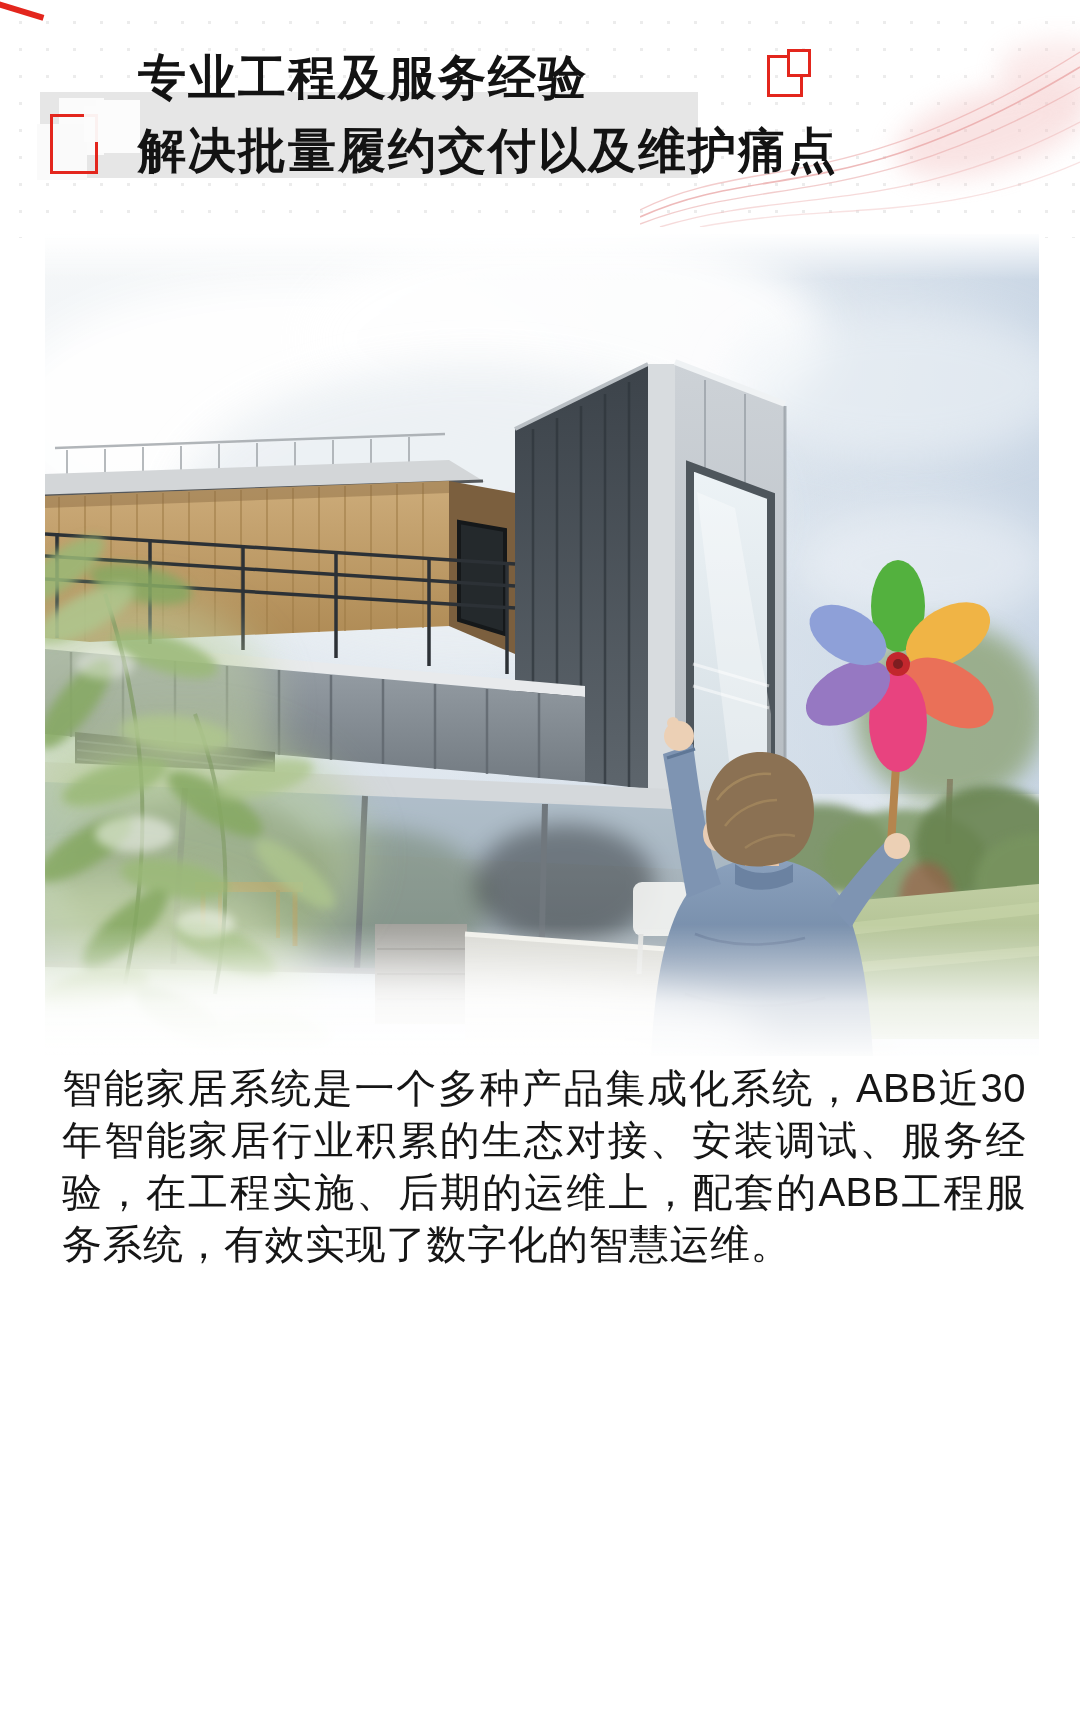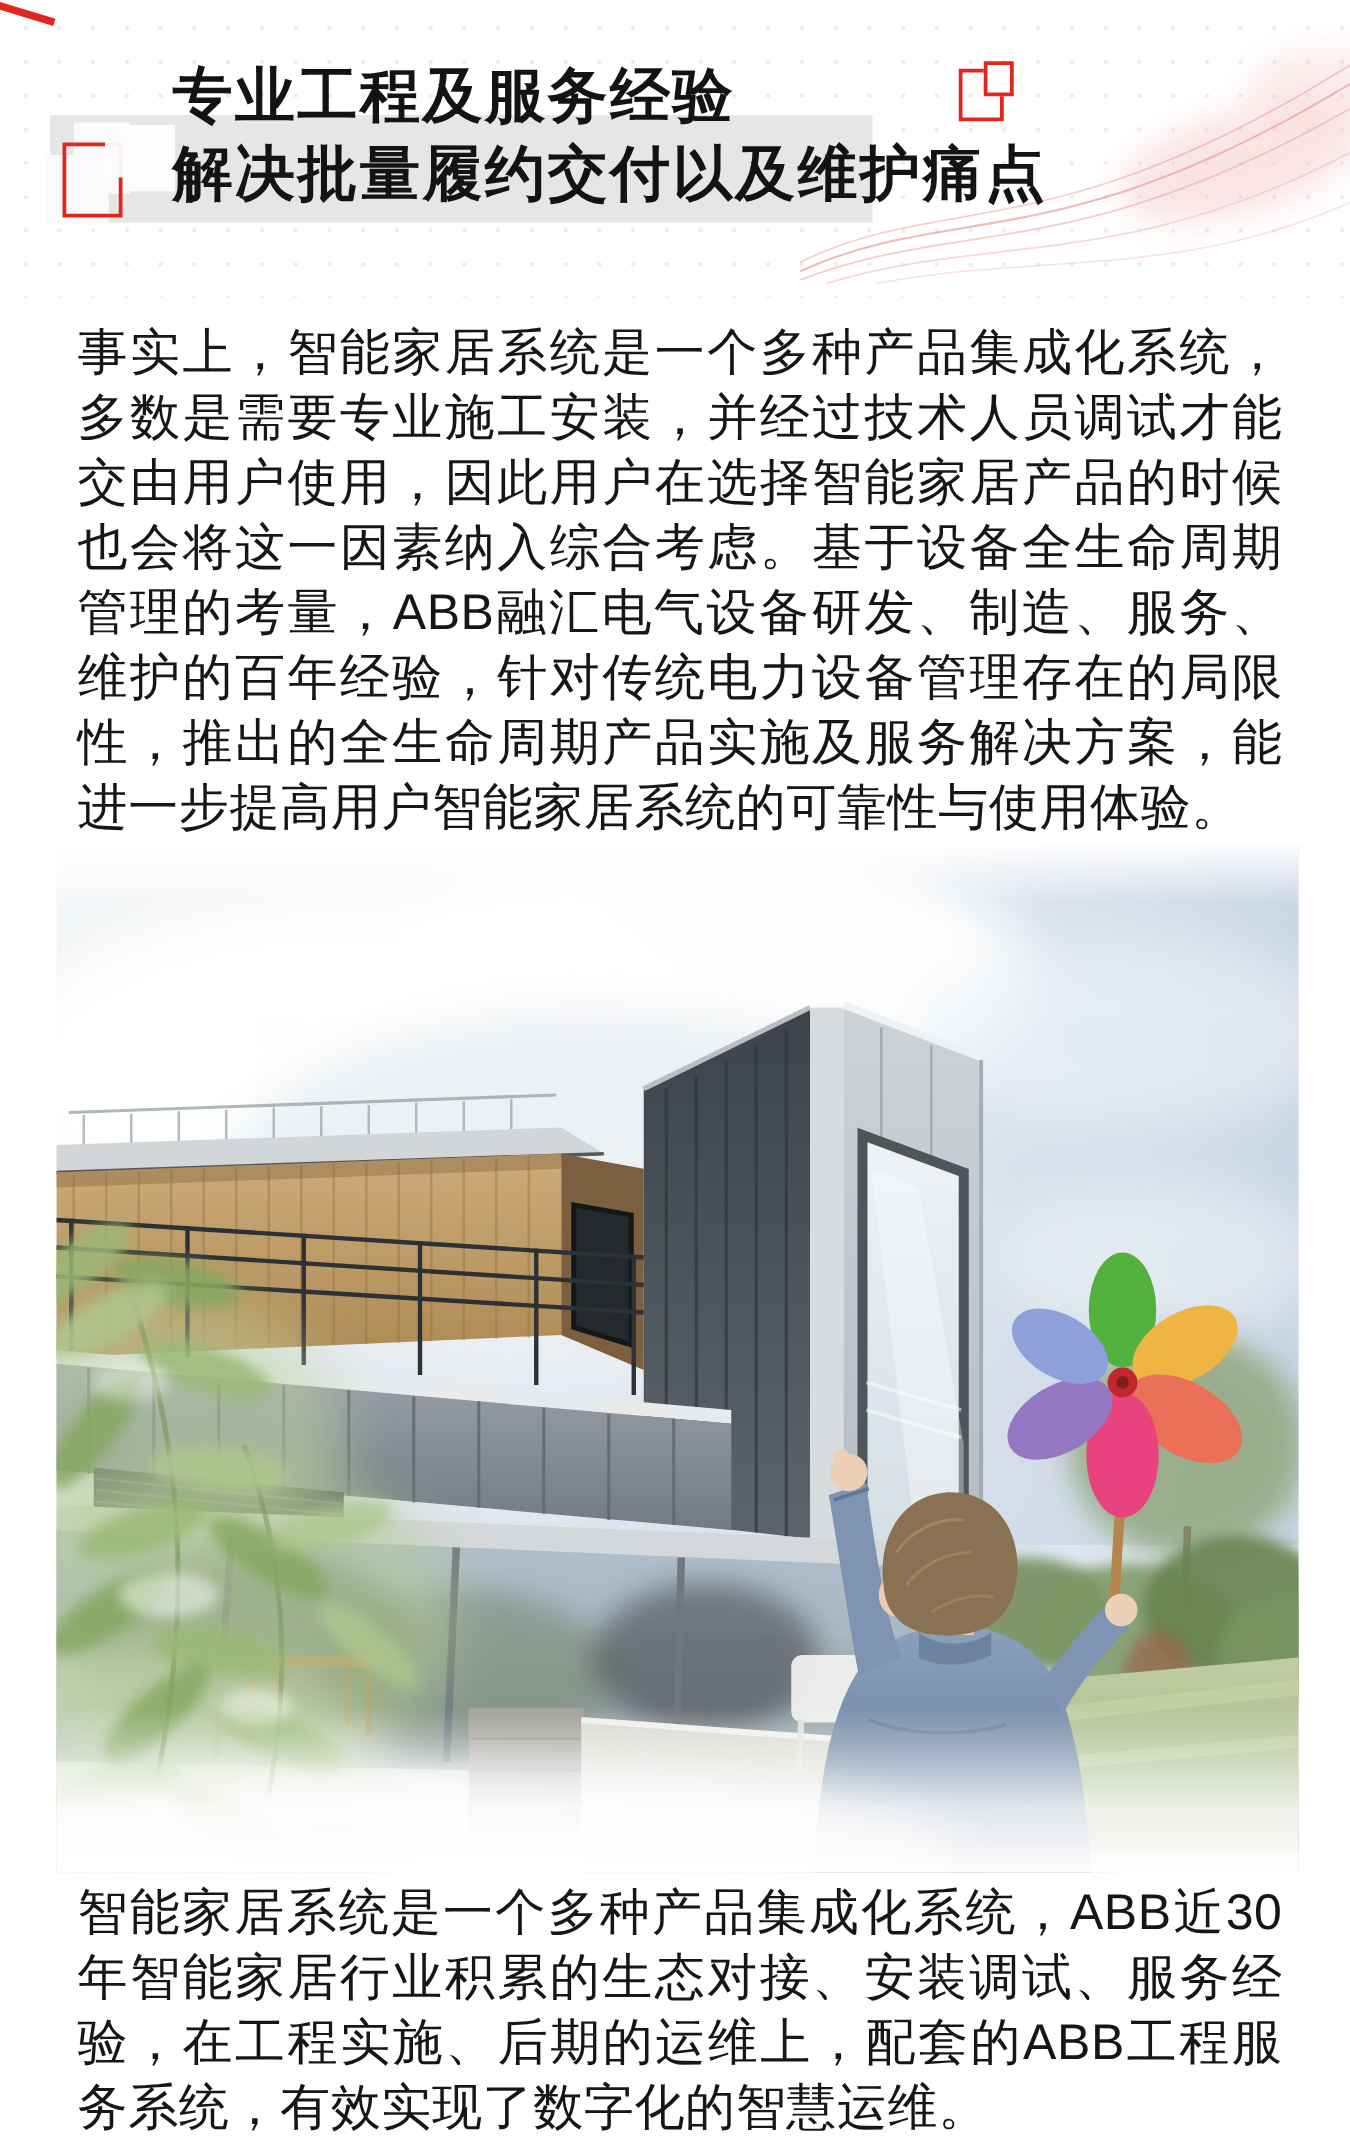--- a/index.html
+++ b/index.html
@@ -32,21 +32,21 @@
   .sq-red-outline{left:50px;top:114px;width:42px;height:54px;border:3px solid #e3261d;background:transparent;}
   .sq-red-mask{left:84px;top:106px;width:34px;height:36px;background:rgba(252,252,252,.95);}
   .sq-red-big{left:767px;top:55px;width:30px;height:36px;border:3px solid #e3261d;background:transparent;}
   .sq-red-small{left:787px;top:49px;width:18px;height:22px;border:3px solid #e3261d;background:#ffffff;}
   .title{
     position:absolute;left:138px;margin:0;
     font-size:48px;font-weight:900;color:#131313;
     letter-spacing:2px;line-height:1.05;white-space:nowrap;z-index:3;
   }
   .title-1{top:53px;}
-  .title-2{top:115px;}
+  .title-2{top:126px;}
   
   .para{
     margin:0 54px 0 62px;
     font-size:40px;line-height:52px;color:#161616;
     text-align:justify;font-weight:400;
     letter-spacing:.5px;
   }
   .para-1{margin-top:26px;}
   .para-2{margin-top:6px;}
   
@@ -87,21 +87,20 @@
     <div class="sq sq-white-c"></div>
     <div class="sq sq-red-outline"></div>
     <div class="sq sq-red-mask"></div>
     <div class="sq sq-red-big"></div>
     <div class="sq sq-red-small"></div>
 
     <h1 class="title title-1">专业工程及服务经验</h1>
     <h1 class="title title-2">解决批量履约交付以及维护痛点</h1>
   </div>
 
-  <p class="para para-1">事实上，智能家居系统是一个多种产品集成化系统，多数是需要专业施工安装，并经过技术人员调试才能交由用户使用，因此用户在选择智能家居产品的时候也会将这一因素纳入综合考虑。基于设备全生命周期管理的考量，ABB融汇电气设备研发、制造、服务、维护的百年经验，针对传统电力设备管理存在的局限性，推出的全生命周期产品实施及服务解决方案，能进一步提高用户智能家居系统的可靠性与使用体验。</p>
 
   <div class="photo" aria-label="modern-house-with-child-holding-pinwheel">
     <svg viewBox="0 0 994 822" preserveAspectRatio="none">
       <defs>
         <linearGradient id="skyG" x1="0" y1="0" x2="0" y2="1">
           <stop offset="0" stop-color="#f6f8f9"></stop>
             <stop offset="0.55" stop-color="#e2e9f0"></stop>
             <stop offset="1" stop-color="#d5dfe9"></stop>
         </linearGradient>
         <linearGradient id="skyR" x1="0" y1="0" x2="1" y2="0">

